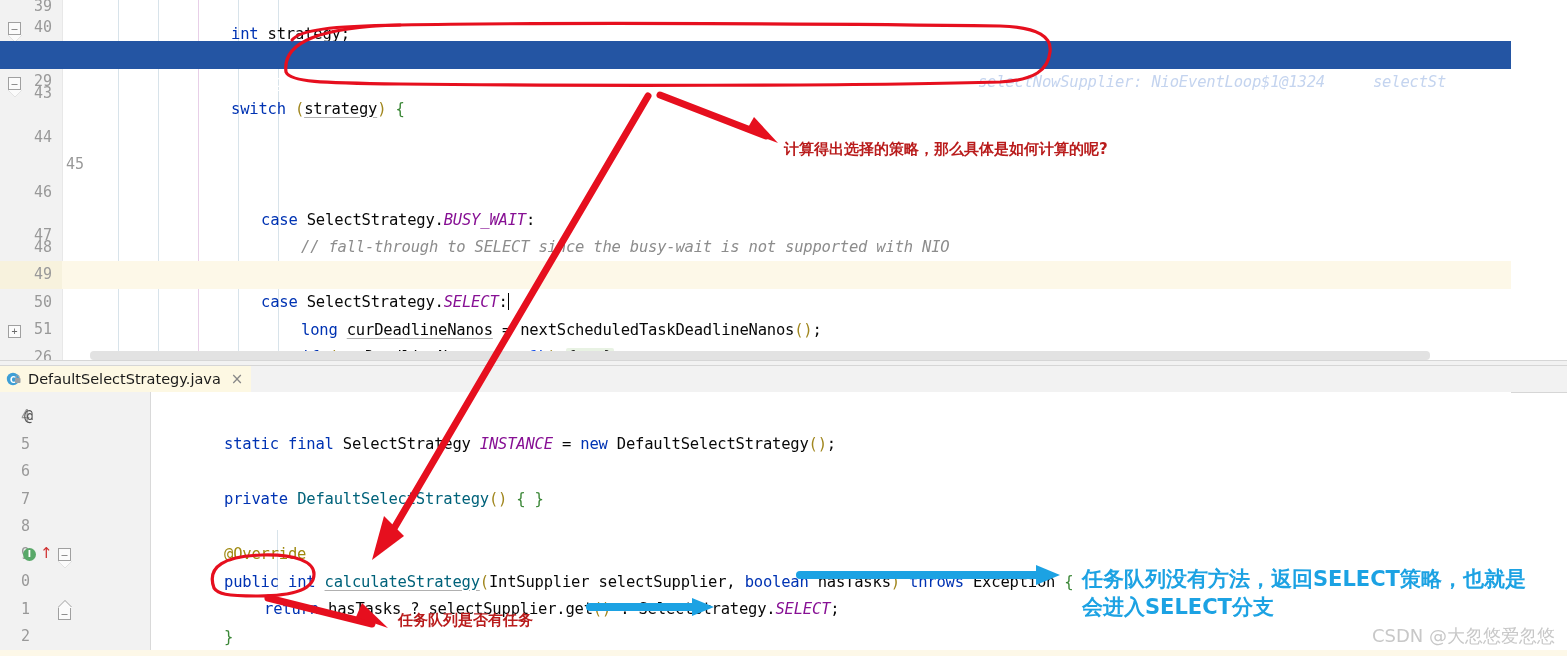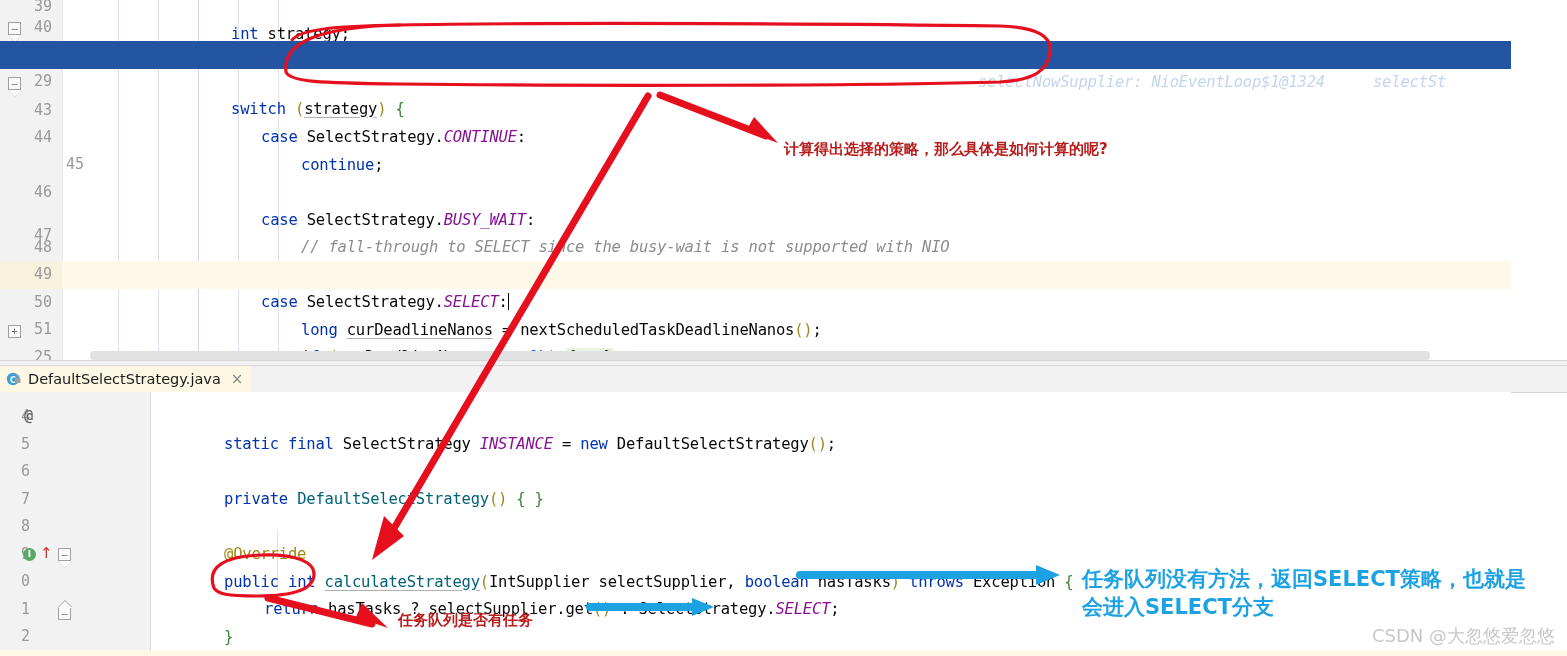--- a/index.html
+++ b/index.html
@@ -317,30 +317,30 @@
     <div class="selgut" style="left:88px; top:41px; width:1479px;"></div>
     <div class="selgut" style="left:88px; top:41px; width:200px;"></div>
 
     <div style="position:absolute; left:0; top:261px; width:1567px; height:27.5px; background:#fdf8e8;"></div>
     <div style="position:absolute; left:0; top:261px; width:62px; height:27.5px; background:#f7f2dd;"></div>
 
     <div class="lnum" style="left:0; top:-7px;">39</div>
     <div class="lnum" style="left:0; top:14px;">40</div>
     <div class="lnum" style="left:0; top:41px;">41</div>
     <div class="lnum" style="left:0; top:68px;">29</div>
-    <div class="lnum" style="left:0; top:97px;">43</div>
+    <div class="lnum" style="left:0; top:80px;">43</div>
     <div class="lnum" style="left:0; top:124px;">44</div>
     <div class="lnum" style="left:0; top:151px;padding-left:32px;">45</div>
     <div class="lnum" style="left:0; top:179px;">46</div>
     <div class="lnum" style="left:0; top:222px;">47</div>
     <div class="lnum" style="left:0; top:234px;">48</div>
     <div class="lnum" style="left:0; top:261px;">49</div>
     <div class="lnum" style="left:0; top:289px;">50</div>
     <div class="lnum" style="left:0; top:316px;">51</div>
-    <div class="lnum" style="left:0; top:344px;">25</div>
+    <div class="lnum" style="left:0; top:344px;">26</div>
 
     <div class="fold tri-down" style="top:22px;">–</div>
     <div class="fold tri-down" style="top:77px;">–</div>
     <div class="fold" style="top:325px;">+</div>
 
     <div class="code-area">
       <div class="line" style="position:absolute; top:-7px; left:0;">
         <span style="display:inline-block;width:68px;"></span><span class="kw">int</span> <span class="plain ul">strategy</span><span class="plain">;</span>
       </div>
 
@@ -349,27 +349,21 @@
       </div>
 
       <div class="line sel" style="position:absolute; top:41px; left:-90px; width:1657px; padding-left:90px; box-sizing:border-box;">
         <span style="display:inline-block;width:100px;"></span><span class="ul tok">strategy</span><span class="tok"> = selectStrategy.calculateStrategy(selectNowSupplier, hasTasks());</span><span style="display:inline-block;width:30px;"></span><span class="hintv">selectNowSupplier: NioEventLoop$1@1324</span><span style="display:inline-block;width:48px;"></span><span class="hintv">selectSt</span>
       </div>
 
       <div class="line" style="position:absolute; top:68px; left:0;">
         <span style="display:inline-block;width:68px;"></span><span class="kw">switch</span> <span class="brc">(</span><span class="plain ul">strategy</span><span class="brc">)</span> <span class="gbrc">{</span>
       </div>
 
-      <div class="line" style="position:absolute; top:96px; left:0;">
-        <span style="display:inline-block;width:98px;"></span><span class="kw">case</span> <span class="plain">SelectStrategy.</span><span class="sfield">CONTINUE</span><span class="plain">:</span>
-      </div>
-
-      <div class="line" style="position:absolute; top:124px; left:0;">
-        <span style="display:inline-block;width:138px;"></span><span class="kw">continue</span><span class="plain">;</span>
-      </div>
+
 
       <div class="line" style="position:absolute; top:151px; left:0;"></div>
 
       <div class="line" style="position:absolute; top:179px; left:0;">
         <span style="display:inline-block;width:98px;"></span><span class="kw">case</span> <span class="plain">SelectStrategy.</span><span class="sfield">BUSY_WAIT</span><span class="plain">:</span>
       </div>
 
       <div class="line" style="position:absolute; top:206px; left:0;">
         <span style="display:inline-block;width:138px;"></span><span class="cmt">// fall-through to SELECT since the busy-wait is not supported with NIO</span>
       </div>

